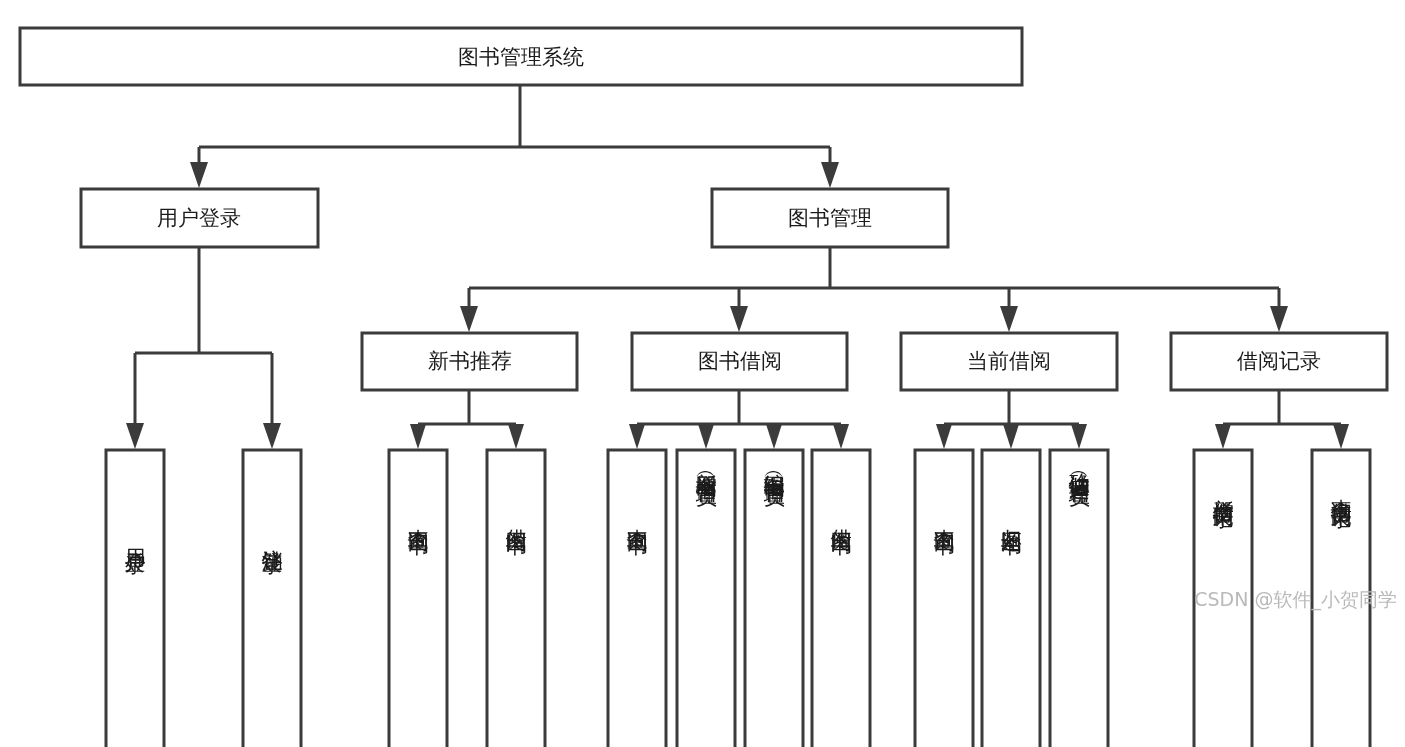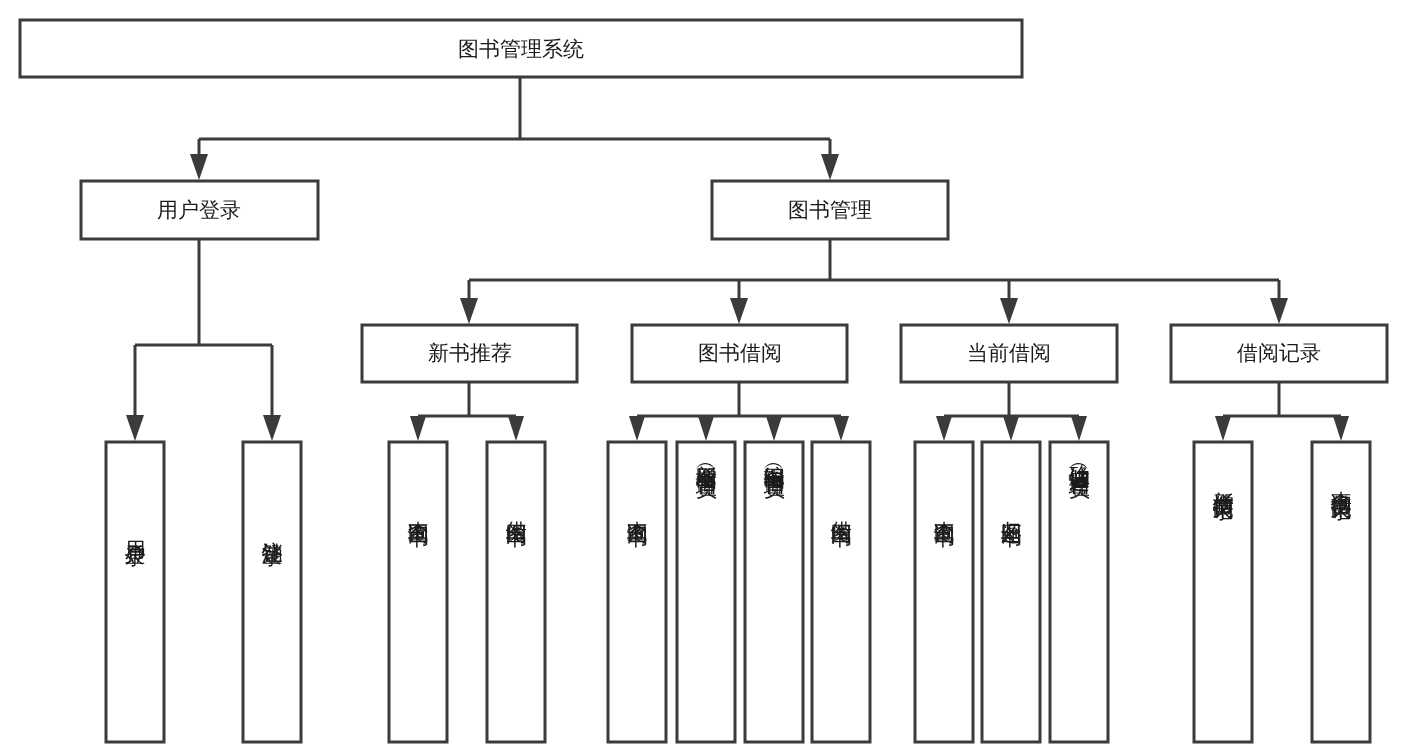--- a/index.html
+++ b/index.html
@@ -3,21 +3,21 @@
 <meta charset="utf-8">
 <title>图书管理系统 功能结构图</title>
 <style>
   html,body{margin:0;padding:0;background:#ffffff;}
   body{
     width:1405px;height:747px;
     font-family:"DejaVu Sans","Liberation Sans",sans-serif;
     overflow:hidden;
     position:relative;
   }
-  #diagram-root{position:absolute;left:0;top:8px;width:1405px;height:601px;}
+  #diagram-root{position:absolute;left:0;top:16px;width:1405px;height:601px;}
   svg.diagram{display:block;width:1405px;height:747px;}
 
   .node-box{
     fill:#ffffff;
     stroke:#3b3b3b;
     stroke-width:3;
   }
   .connector{
     stroke:#3b3b3b;
     stroke-width:3;
@@ -210,13 +210,14 @@
     <span class="leaf-label" style="margin-top:6px;">确认归还（管理员）</span>
   </div>
 
   <div class="leaf-label-wrap" style="left:1194px;top:434px;width:58px;height:300px;">
     <span class="leaf-label" style="margin-top:32px;">新增借阅记录</span>
   </div>
   <div class="leaf-label-wrap" style="left:1312px;top:434px;width:58px;height:300px;">
     <span class="leaf-label" style="margin-top:32px;">查询借阅记录</span>
   </div>
 
+  <div class="watermark">CSDN @软件_小贺同学</div>
 </div>
 
 </body></html>

